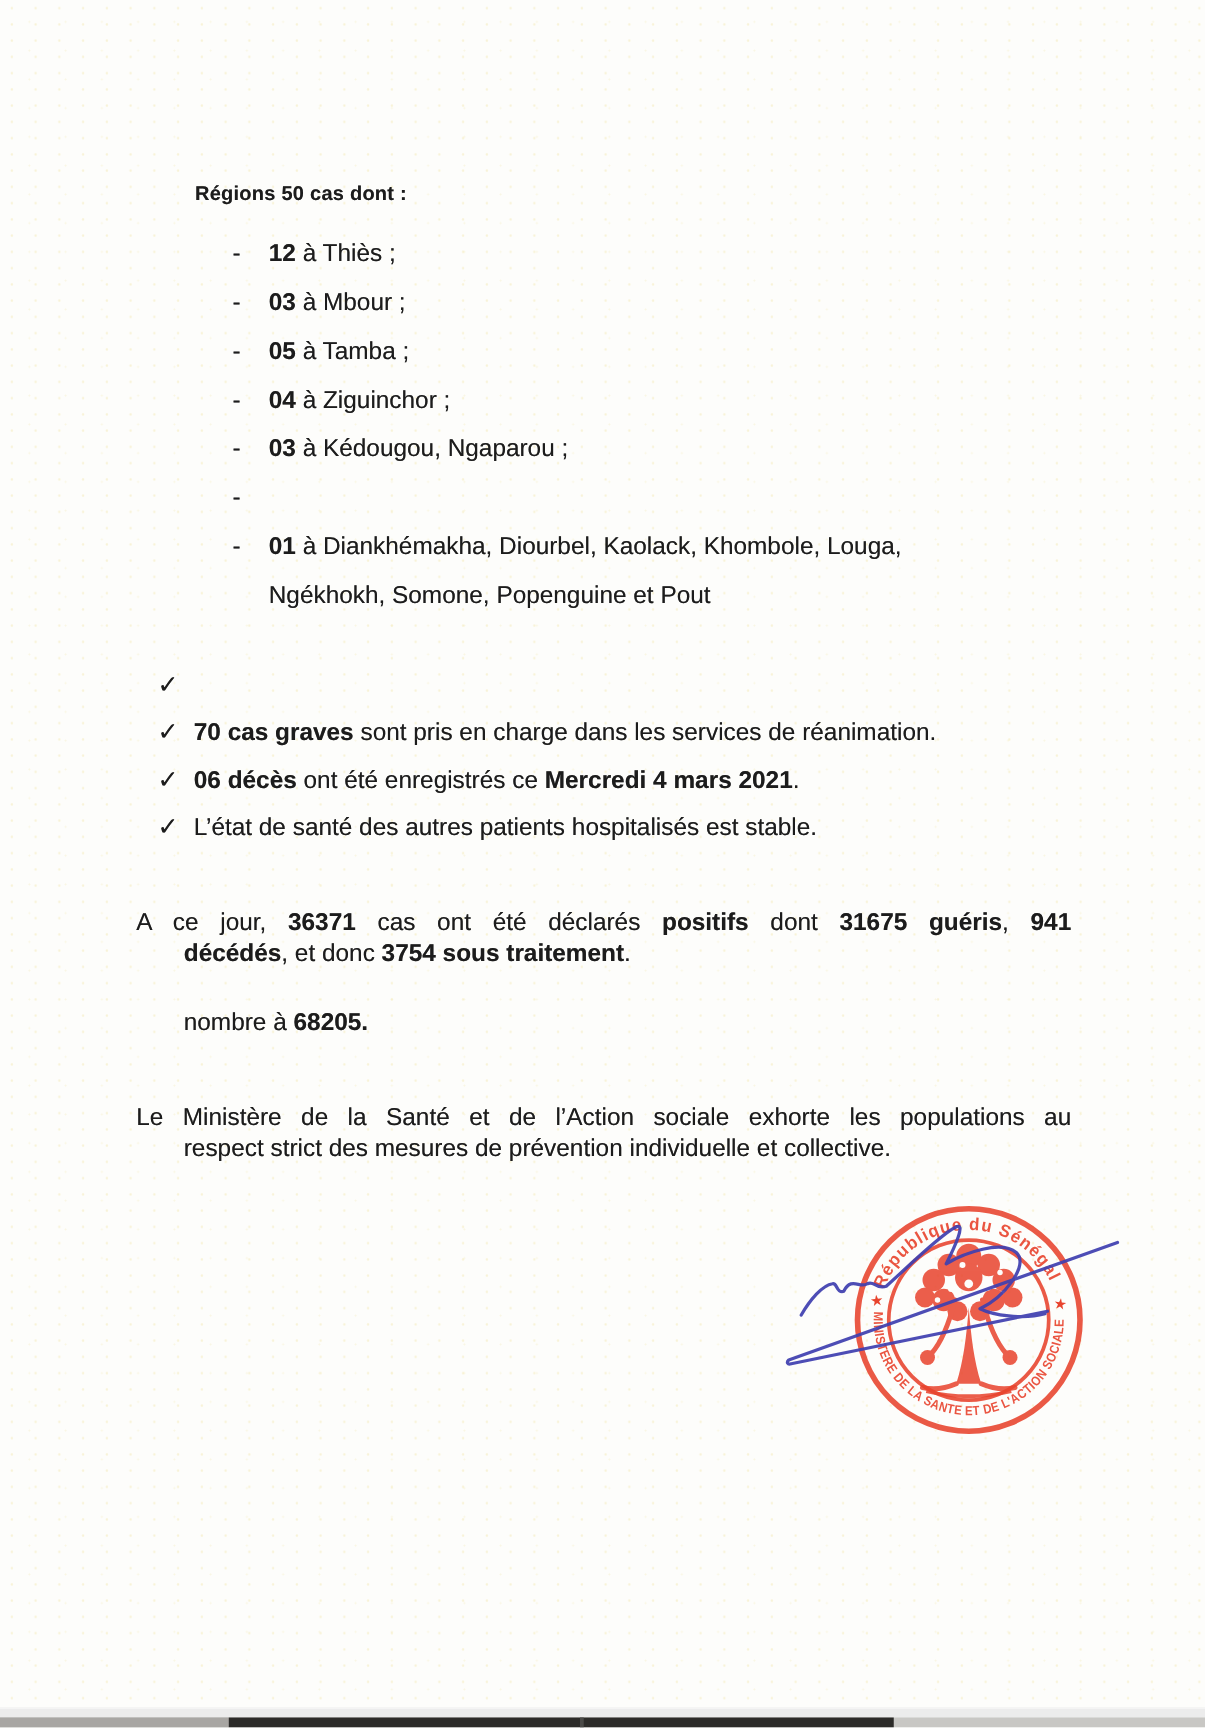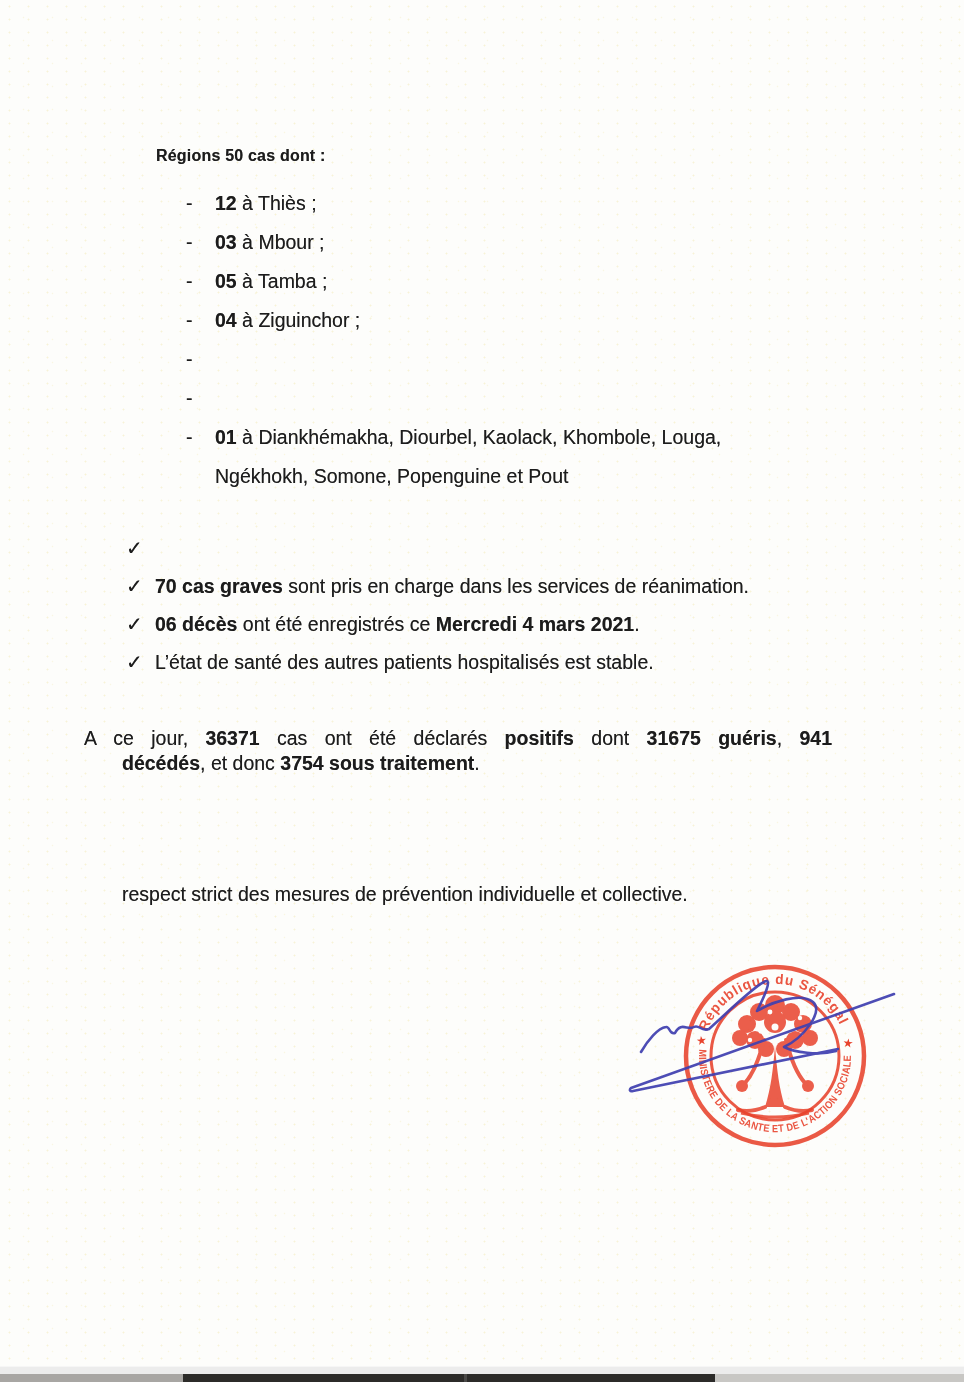--- a/index.html
+++ b/index.html
@@ -23,21 +23,21 @@
   .heading{left:156px;top:147px;font-size:16px;font-weight:bold;letter-spacing:.2px;}
   
   .region-list{left:186px;top:184px;width:640px;font-size:19.5px;}
   .region-list .li{display:flex;line-height:39px;}
   .region-list .dash{width:29px;flex:0 0 29px;}
   
   .checklist{left:126px;top:529px;width:760px;font-size:19.5px;}
   .checklist .li{display:flex;line-height:38px;}
   .checklist .mark{width:29px;flex:0 0 29px;font-size:20px;}
   
-  .para{left:84px;width:748px;font-size:19.5px;line-height:25px;}
+  .para{left:109px;width:748px;font-size:19.5px;line-height:25px;}
   .para-1{top:726px;}
   .para-2{top:806px;}
   .para-3{top:882px;}
   .jline{text-align:justify;text-align-last:justify;}
   .jlast{text-align:left;margin-left:38px;}
   
   .stamp-svg{position:absolute;left:590px;top:945px;width:320px;height:215px;}
   .stamp-top-text{font-family:"Liberation Sans",sans-serif;font-size:14px;font-weight:bold;letter-spacing:1px;fill:#e8432d;}
   .stamp-bottom-text{font-family:"Liberation Sans",sans-serif;font-size:10.5px;font-weight:bold;letter-spacing:.4px;fill:#e8432d;}
   .stamp-star{font-size:12px;fill:#e8432d;}
@@ -75,20 +75,23 @@
         </div>
       </div>
       <div class="li">
         <span class="dash">-</span>
         <div>
           <div><span class="b">04</span><span> à Ziguinchor ;</span></div>
         </div>
       </div>
       <div class="li">
         <span class="dash">-</span>
+        <div>
+          <div><span class="b">03</span><span> à Kédougou, Ngaparou ;</span></div>
+        </div>
       </div>
       <div class="li">
         <span class="dash">-</span>
       </div>
       <div class="li">
         <span class="dash">-</span>
         <div>
           <div><span class="b">01</span><span> à Diankhémakha, Diourbel, Kaolack, Khombole, Louga,</span></div>
           <div><span>Ngékhokh, Somone, Popenguine et Pout</span></div>
         </div>
@@ -111,22 +114,24 @@
         <span class="mark">✓</span>
         <div><span>L’état de santé des autres patients hospitalisés est stable.</span></div>
       </div>
     </div>
 
   <div class="txt para para-1">
       <div class="jline"><span>A ce jour, </span><span class="b">36371</span><span> cas ont été déclarés </span><span class="b">positifs</span><span> dont </span><span class="b">31675 guéris</span><span>, </span><span class="b">941</span></div>
       <div class="jlast"><span class="b">décédés</span><span>, et donc </span><span class="b">3754 sous traitement</span><span>.</span></div>
     </div>
   <div class="txt para para-2">
+      <div class="jlast"><span>nombre à </span><span class="b">68205.</span></div>
     </div>
   <div class="txt para para-3">
+      <div class="jline"><span>Le Ministère de la Santé et de l’Action sociale exhorte les populations au</span></div>
       <div class="jlast"><span>respect strict des mesures de prévention individuelle et collective.</span></div>
     </div>
 
   <svg class="stamp-svg" viewBox="590 945 320 215">
     <g stroke="#e8432d" fill="none" opacity="0.88">
       <circle cx="775" cy="1056" r="89" stroke-width="4.5"></circle>
       <circle cx="775" cy="1056" r="64" stroke-width="3"></circle>
     </g>
     <defs>
       <path id="arcTop" d="M 707.3 1031.4 A 72 72 0 0 1 842.7 1031.4"></path>

